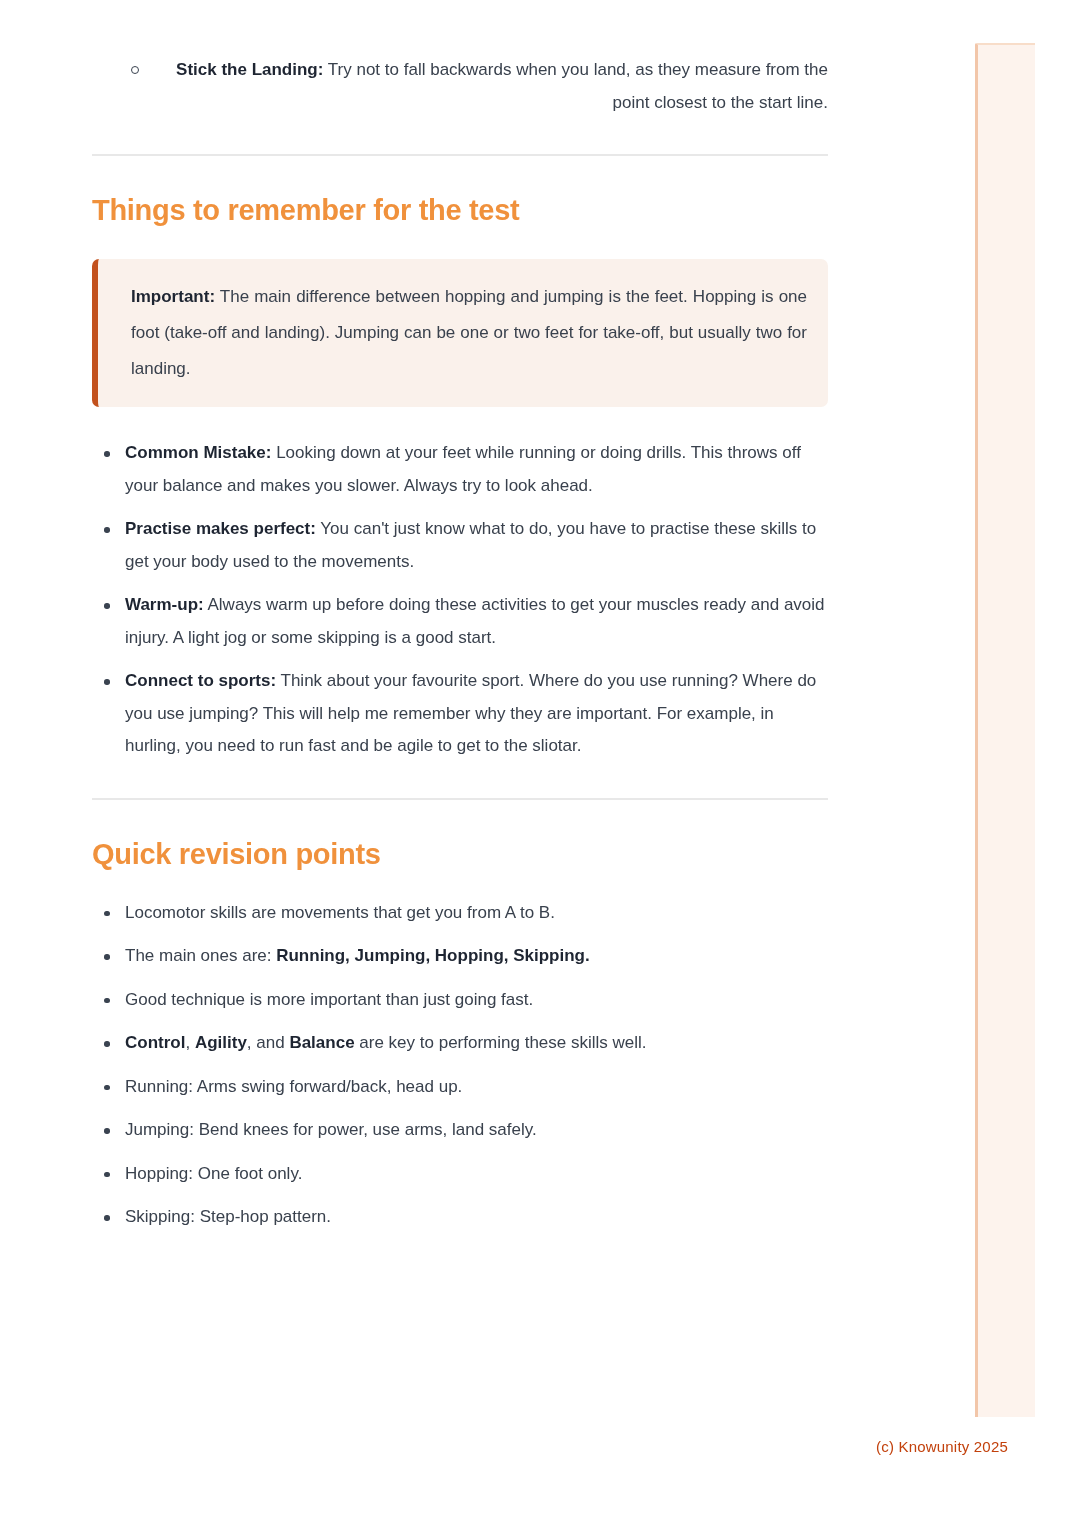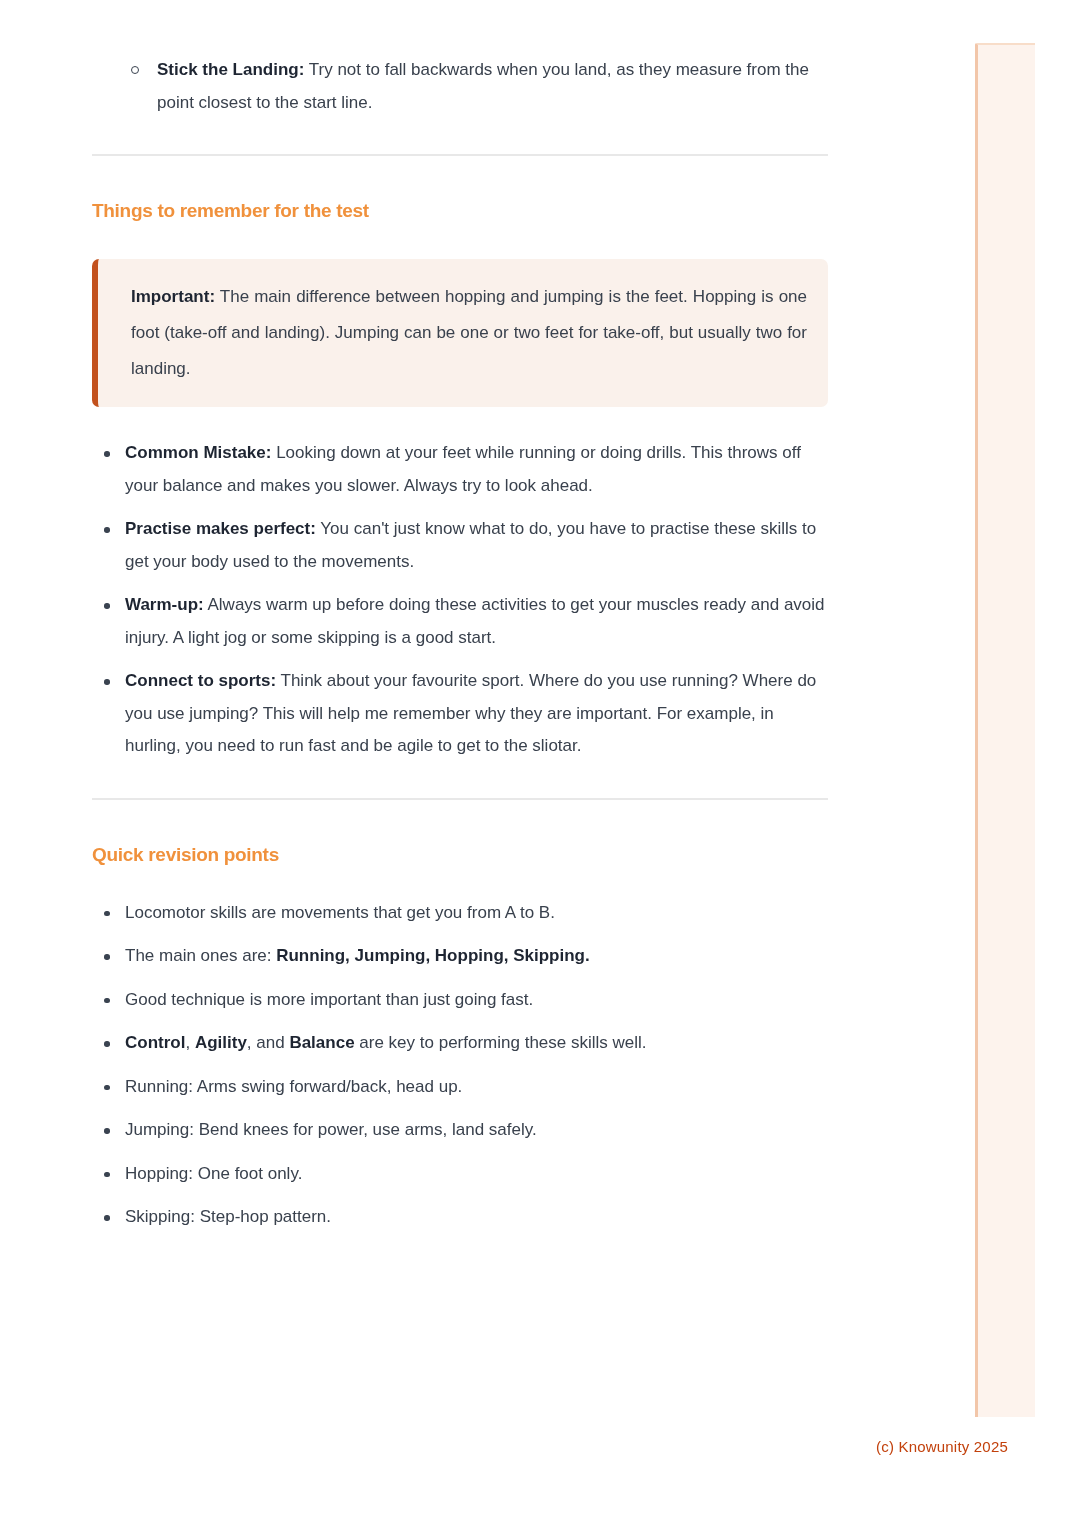--- a/index.html
+++ b/index.html
@@ -28,20 +28,21 @@
   
   ul.circle-list {
     list-style: none;
     margin: 0 0 0 0;
     padding: 0;
   }
   ul.circle-list li {
     position: relative;
     padding-left: 65px;
     margin-bottom: 11px;
+    text-align: right;
   }
   ul.circle-list li::before {
     content: "";
     position: absolute;
     left: 39px;
     top: 12px;
     width: 6px;
     height: 6px;
     border: 1.8px solid #3a4350;
     border-radius: 50%;
@@ -49,21 +50,21 @@
   }
 
   .divider {
     border: none;
     border-top: 2px solid #e8e8e8;
     margin: 35px 0 0 0;
   }
 
   h1.section-heading {
     color: #f0913c;
-    font-size: 19px;
+    font-size: 29px;
     line-height: 33px;
     font-weight: 700;
     letter-spacing: -0.3px;
     margin: 38px 0 0 0;
   }
 
   .callout {
     margin-top: 32px;
     background: #faf1eb;
     border-left: 6px solid #c2511d;

